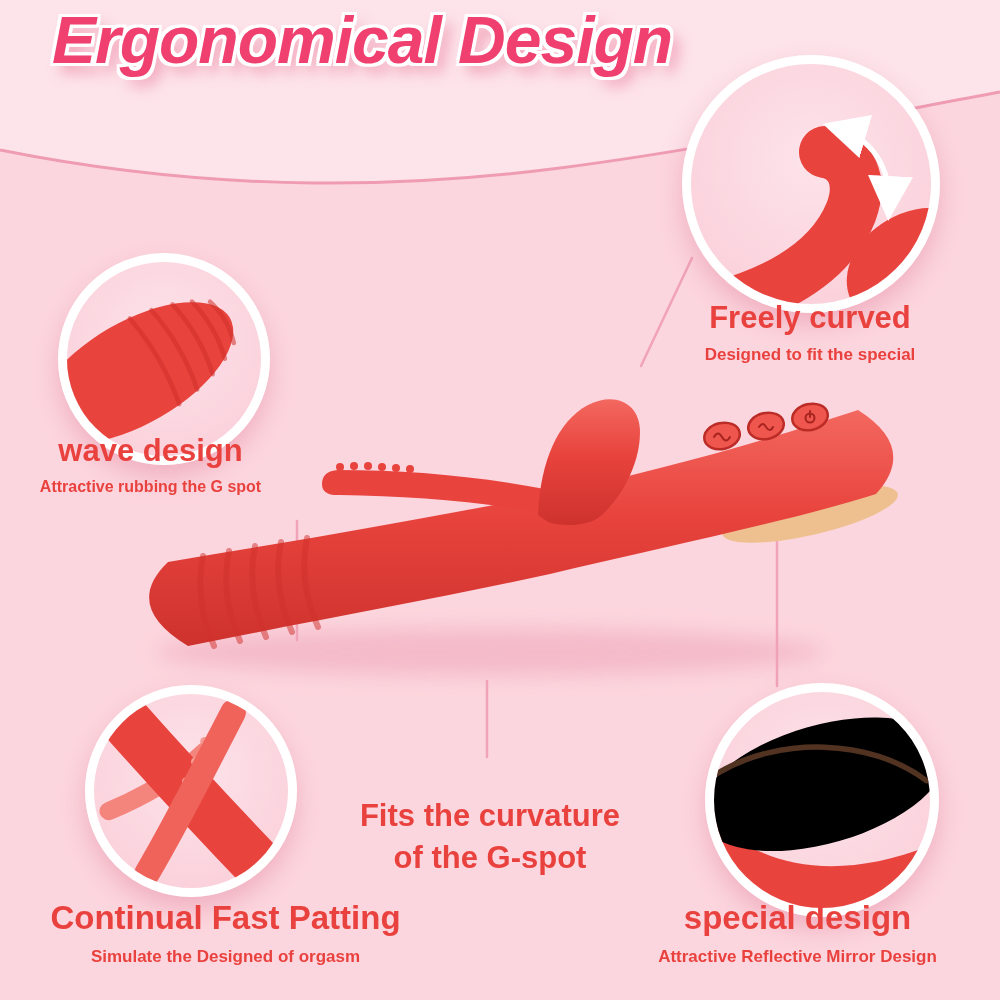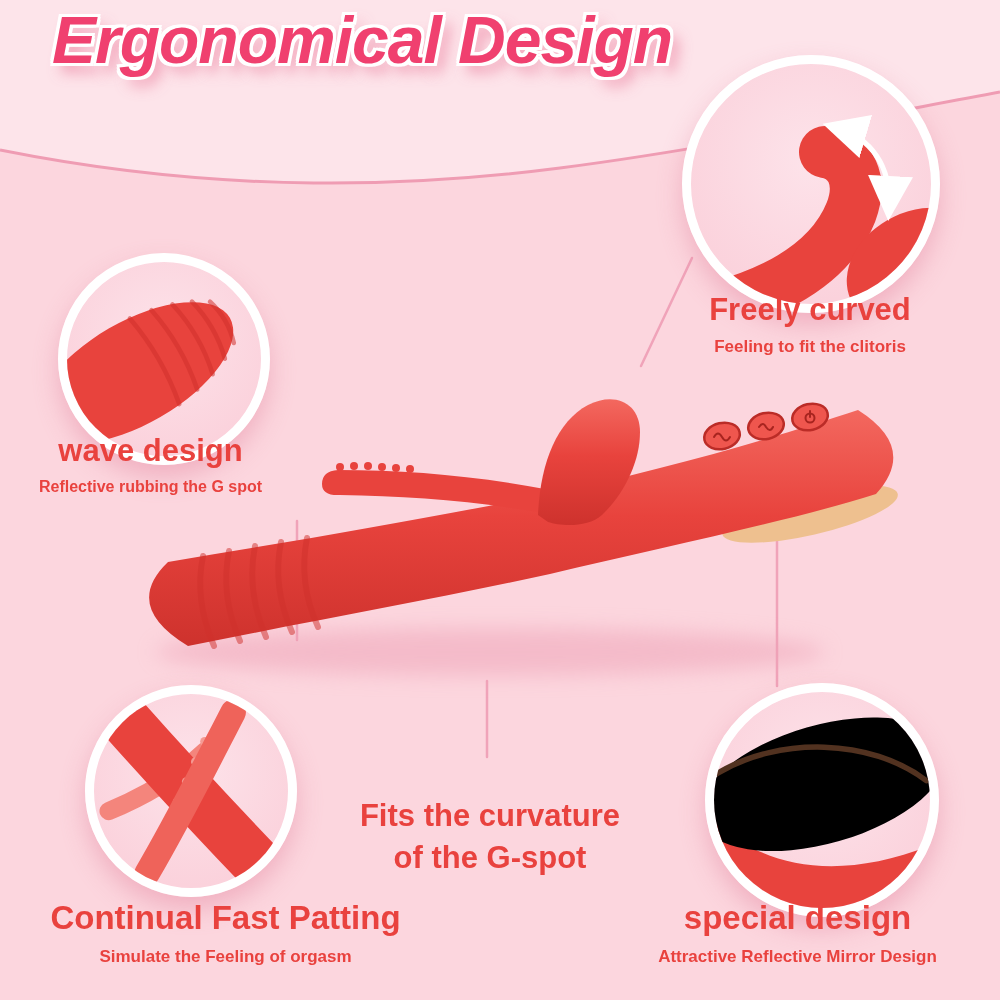--- a/index.html
+++ b/index.html
@@ -191,33 +191,33 @@
   <div class="bubble" style="left:705px;top:683px;width:234px;height:234px;">
     <svg viewBox="0 0 234 234">
       <path class="c-red" d="M-20,120 C40,190 130,212 250,160 L250,250 L-20,250 Z"></path>
       <g transform="rotate(-16 118 100)">
         <ellipse cx="118" cy="100" rx="138" ry="64" fill="#f3c globalThis795"></ellipse>
       </g>
       <path d="M4,88 C70,48 170,50 230,96" stroke="#523220" stroke-width="6" fill="none" stroke-linecap="round"></path>
     </svg>
   </div>
 
-  <div class="label-block" style="left:645px;top:291px;width:330px;">
+  <div class="label-block" style="left:645px;top:299px;width:330px;">
     <div class="label lg">Freely curved</div>
-    <div class="sub">Feeling to fit the clitoris</div>
+    <div class="sub">Designed to fit the special</div>
   </div>
 
   <div class="label-block" style="left:18px;top:432px;width:265px;">
     <div class="label lg">wave design</div>
-    <div class="sub sm">Reflective rubbing the G spot</div>
+    <div class="sub sm">Attractive rubbing the G spot</div>
   </div>
 
   <div class="label-block" style="left:0px;top:898px;width:430px;padding-left:21px;">
     <div class="label xl">Continual Fast Patting</div>
-    <div class="sub">Simulate the Feeling of orgasm</div>
+    <div class="sub">Simulate the Designed of orgasm</div>
   </div>
 
   <div class="label-block" style="left:295px;top:795px;width:390px;">
     <div class="twoline">Fits the curvature</div>
     <div class="twoline">of the G-spot</div>
   </div>
 
   <div class="label-block" style="left:595px;top:898px;width:405px;">
     <div class="label xl">special design</div>
     <div class="sub">Attractive Reflective Mirror Design</div>

